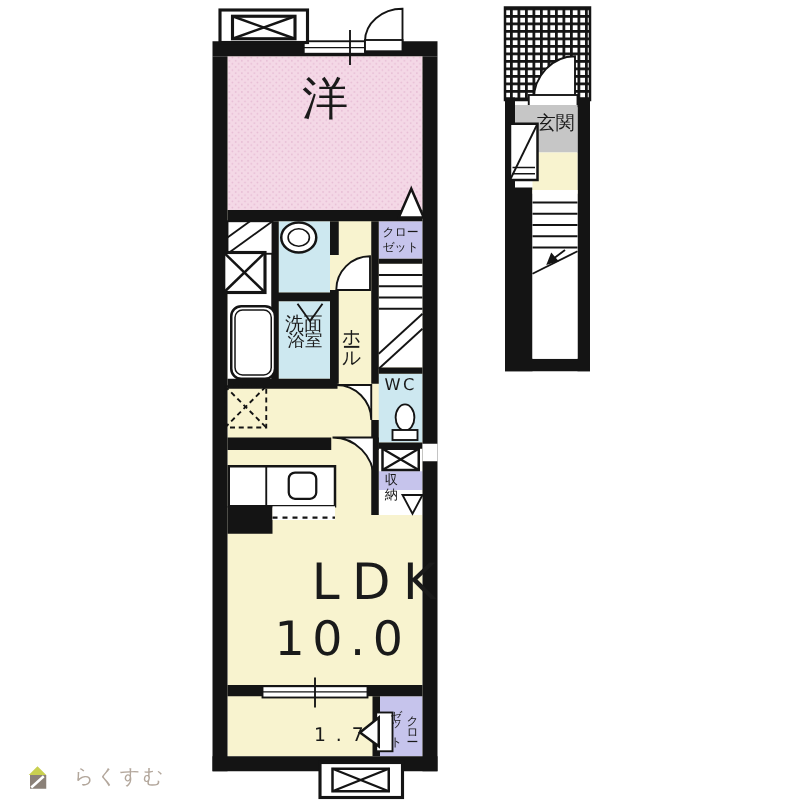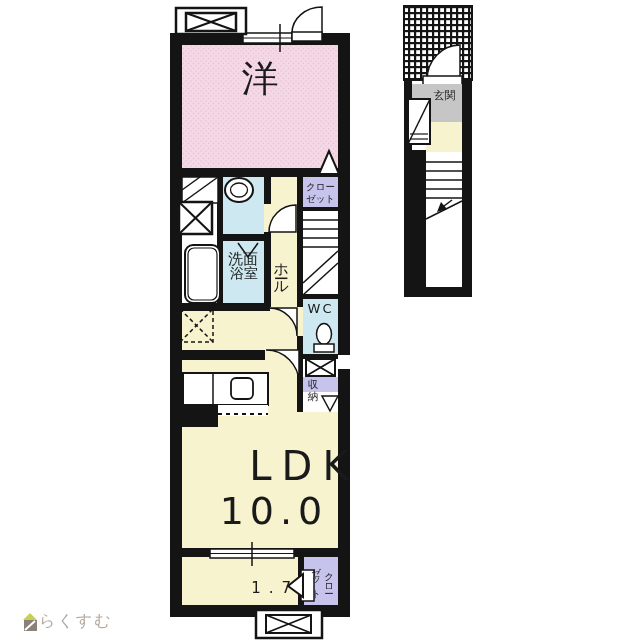--- a/index.html
+++ b/index.html
@@ -14,22 +14,22 @@
   .lbl-senmen{left:221px;top:209px;width:44px;font-size:15px;margin-top:42px;}
   .lbl-yokushitsu{left:221px;top:265px;width:46px;font-size:14px;}
   .lbl-hall{left:272px;top:240px;height:60px;font-size:15px;}
   .lbl-wc{left:303px;top:302px;width:35px;font-size:13px;letter-spacing:2px;}
   .lbl-shuno{left:303px;top:378px;width:20px;font-size:10.5px;}
   .lbl-ldk{left:182px;top:443px;width:156px;font-size:40px;letter-spacing:10px;margin-left:44px;}
   .lbl-ldk-size{left:182px;top:490px;width:156px;font-size:38px;letter-spacing:6px;margin-left:14px;}
   .lbl-sunroom{left:183px;top:561px;width:116px;font-size:16.5px;}
   .lbl-sunroom-size{left:183px;top:580px;width:116px;font-size:15px;letter-spacing:8px;text-align:right;}
   .lbl-closet-lower{left:306px;top:561px;width:30px;font-size:9.5px;line-height:13px;}
-  .lbl-genkan{left:426px;top:90px;width:37px;font-size:11px;}
-  .logo{position:absolute;left:22px;top:611px;display:flex;align-items:center;gap:0;}
+  .lbl-genkan{left:426px;top:90px;width:37px;font-size:15px;}
+  .logo{position:absolute;left:22px;top:611px;display:flex;align-items:center;gap:20px;}
   .logo-text{font-size:16px;color:#b3a79c;letter-spacing:2px;}
 </style>
 </head>
 <body>
 
 <div id="stage">
 
   <svg id="plan-svg" width="640" height="640" viewBox="0 0 640 640">
     <defs>
       <pattern id="hatch" width="6" height="6" patternUnits="userSpaceOnUse">

